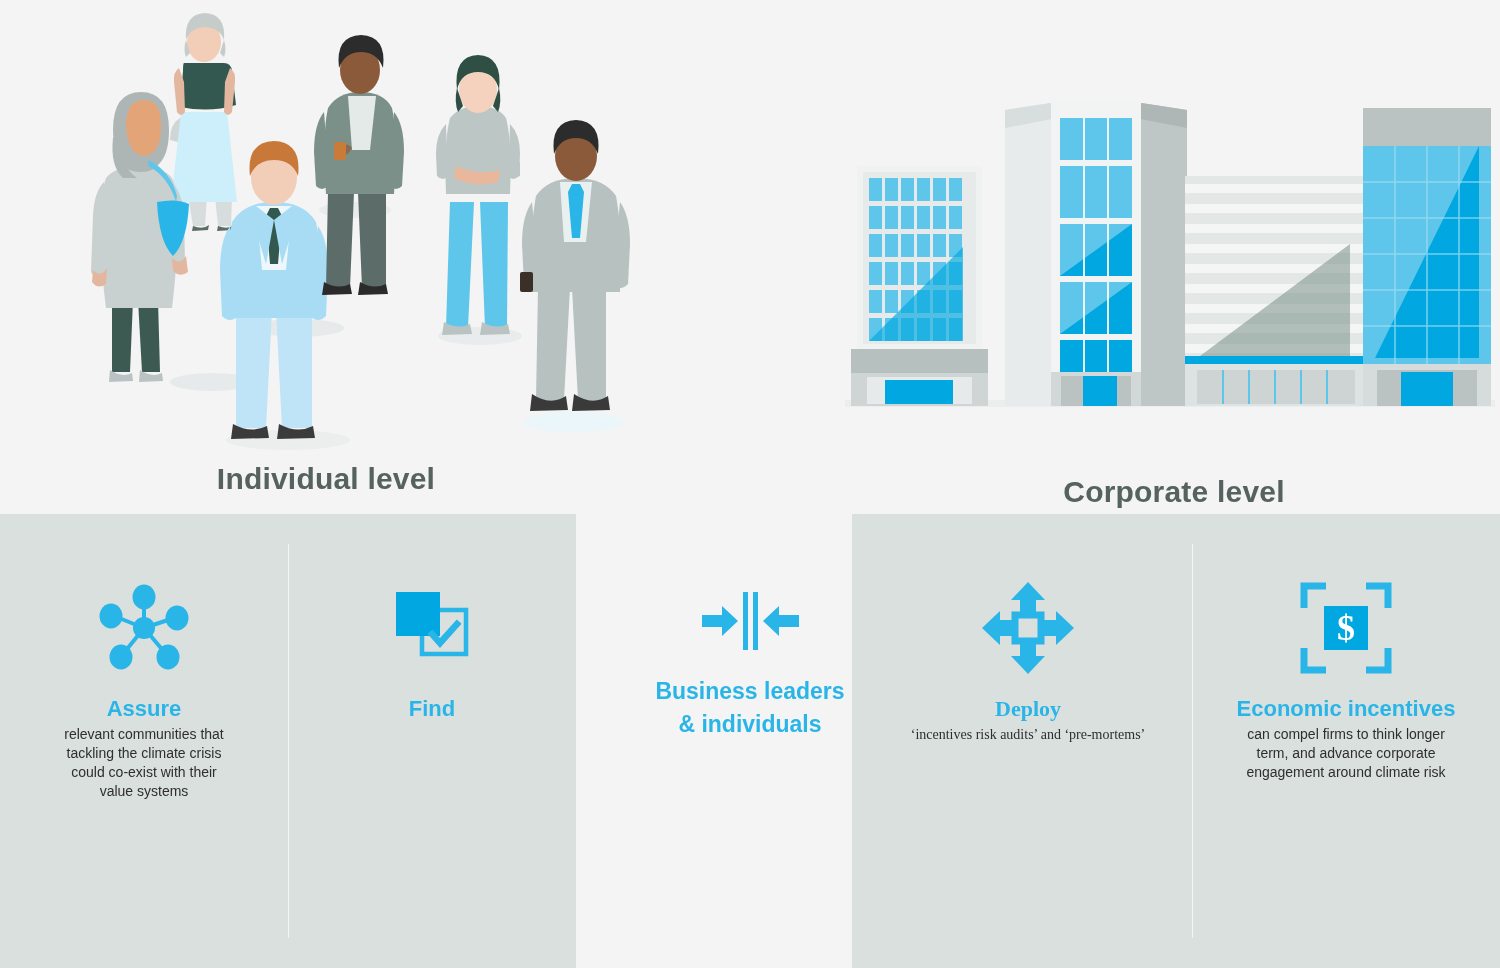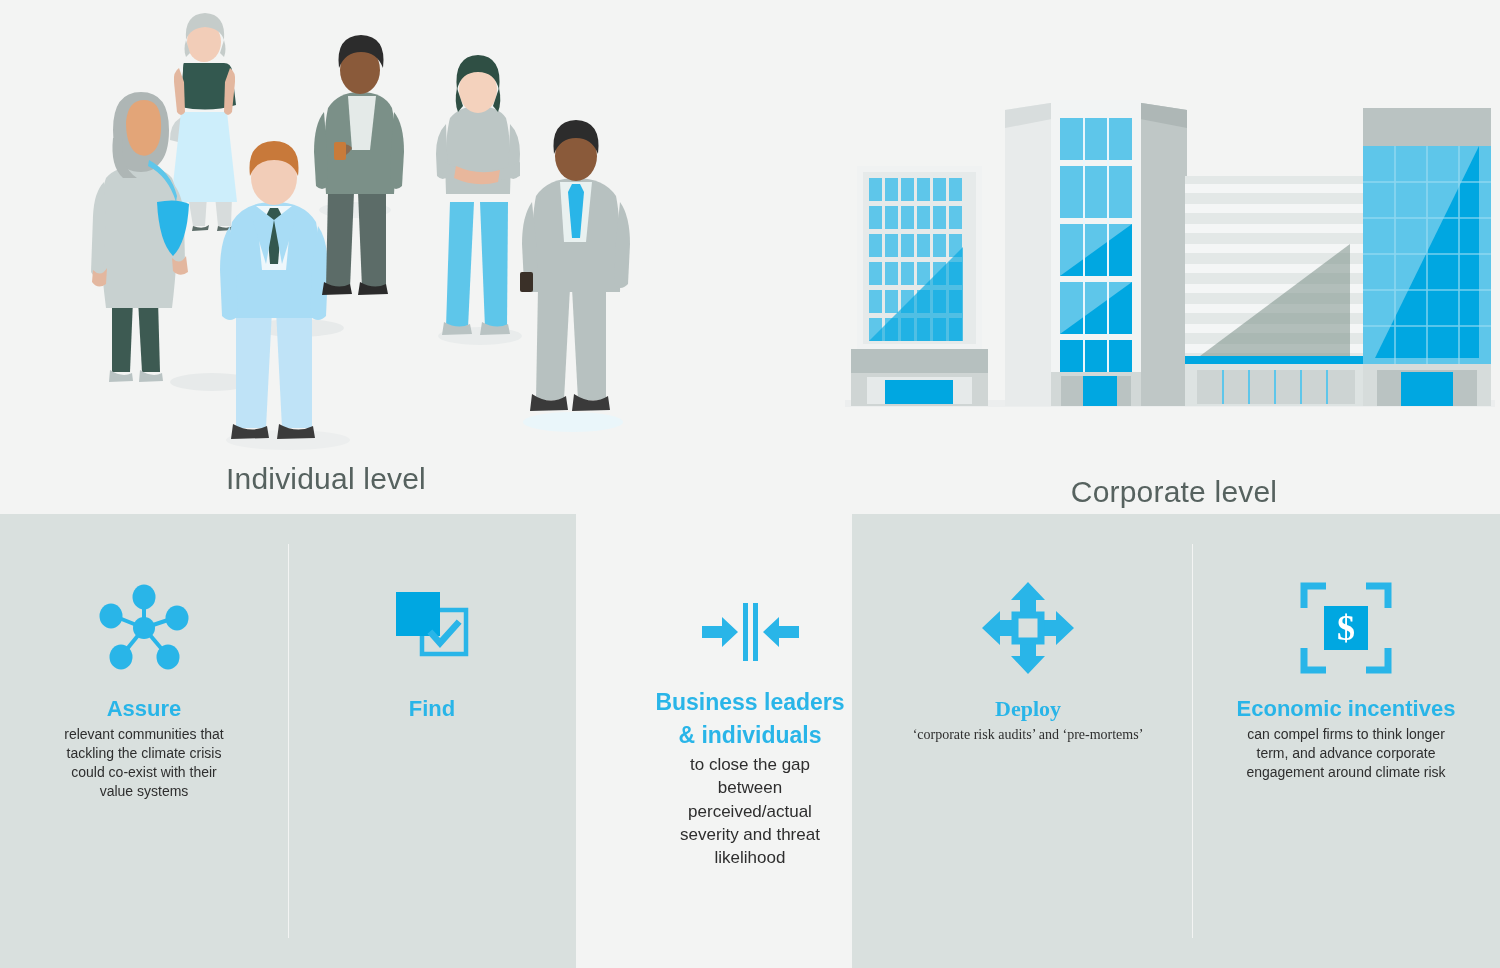--- a/index.html
+++ b/index.html
@@ -42,21 +42,21 @@
     top: 100px;
     width: 650px;
     height: 330px;
   }
 
   .level-label {
     position: absolute;
     top: 462px;
     font-size: 30px;
     color: #56625f;
-    font-weight: 400;
+    font-weight: 700;
     letter-spacing: 0.2px;
     text-align: center;
   }
   .level-label.left  { left: 0;    width: 652px; }
   .level-label.right { left: 848px; width: 652px; margin-top: 13px; }
 
   
   .panel {
     position: absolute;
     top: 514px;
@@ -122,21 +122,21 @@
     font-size: 14px;
     color: #2e2e2e;
     line-height: 1.36;
     margin: 0 auto;
     max-width: 180px;
   }
 
   
   .center-card {
     position: absolute;
-    left: 0; top: 12px; right: 0;
+    left: 0; top: 1px; right: 0;
     padding-top: 66px;
     text-align: center;
   }
   .center-card .icon-wrap { height: 80px; margin-bottom: 14px; }
   .center-card .card-title { font-size: 23px; line-height: 1.42; }
   .center-card .card-body { font-size: 17px; max-width: 160px; }
 
   
   .panel-left  .card:nth-child(1) .card-body { max-width: 160px; }
   .panel-left  .card:nth-child(2) .card-body { max-width: 190px; }
@@ -452,41 +452,40 @@
     <div class="center-card">
       <div class="icon-wrap">
         <svg width="116" height="62" viewBox="0 0 116 62" xmlns="http://www.w3.org/2000/svg">
           <rect x="51" y="2" width="5" height="58" fill="#29b5e8"></rect>
           <rect x="61" y="2" width="5" height="58" fill="#29b5e8"></rect>
           <path d="M10 25 l20 0 l0 -9 l16 15 l-16 15 l0 -9 l-20 0 z" fill="#29b5e8"></path>
           <path d="M107 25 l-20 0 l0 -9 l-16 15 l16 15 l0 -9 l20 0 z" fill="#29b5e8"></path>
         </svg>
       </div>
       <div class="card-title">Business leaders &amp; individuals</div>
-      <div class="card-body">to close the gap between perceived/actual severity and threat likelihood</div>
     </div>
   </div>
 
   <div class="panel panel-right">
     <div class="cards">
 
       <div class="card">
         <div class="icon-wrap">
           <svg width="96" height="96" viewBox="0 0 96 96" xmlns="http://www.w3.org/2000/svg">
             <g fill="#29b5e8">
               <path d="M48 2 l17 18 l-9 0 l0 15 l-16 0 l0 -15 l-9 0 z"></path>
               <path d="M48 94 l17 -18 l-9 0 l0 -15 l-16 0 l0 15 l-9 0 z"></path>
               <path d="M2 48 l18 -17 l0 9 l15 0 l0 16 l-15 0 l0 9 z"></path>
               <path d="M94 48 l-18 -17 l0 9 l-15 0 l0 16 l15 0 l0 9 z"></path>
             </g>
             <rect x="35" y="35" width="26" height="26" fill="none" stroke="#29b5e8" stroke-width="7"></rect>
           </svg>
         </div>
         <div class="card-title">Deploy</div>
-        <div class="card-body">‘corporate risk audits’ and ‘pre-mortems’</div>
+        <div class="card-body">‘incentives risk audits’ and ‘pre-mortems’</div>
       </div>
 
       <div class="card">
         <div class="icon-wrap">
           <svg width="96" height="96" viewBox="0 0 96 96" xmlns="http://www.w3.org/2000/svg">
             <g fill="none" stroke="#29b5e8" stroke-width="7">
               <path d="M6 28 l0 -22 l22 0"></path>
               <path d="M90 28 l0 -22 l-22 0"></path>
               <path d="M6 68 l0 22 l22 0"></path>
               <path d="M90 68 l0 22 l-22 0"></path>

